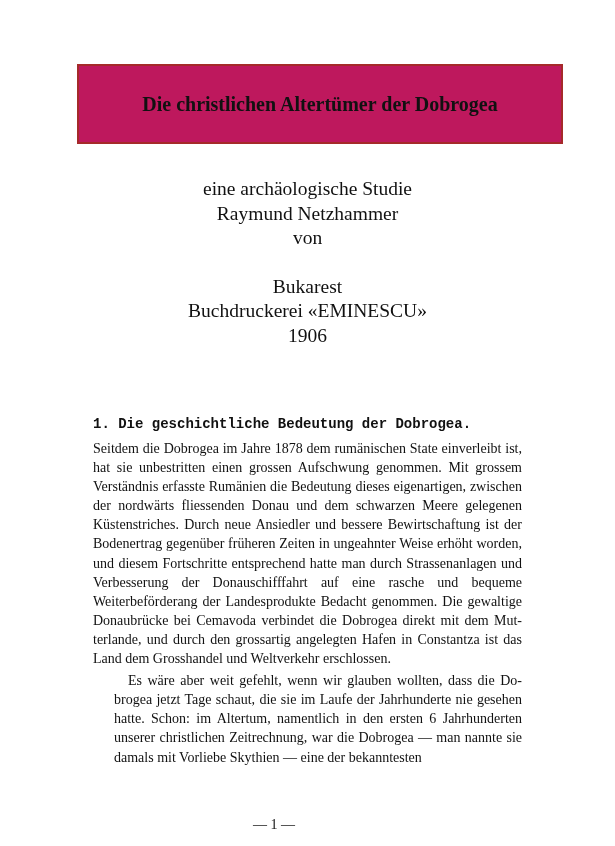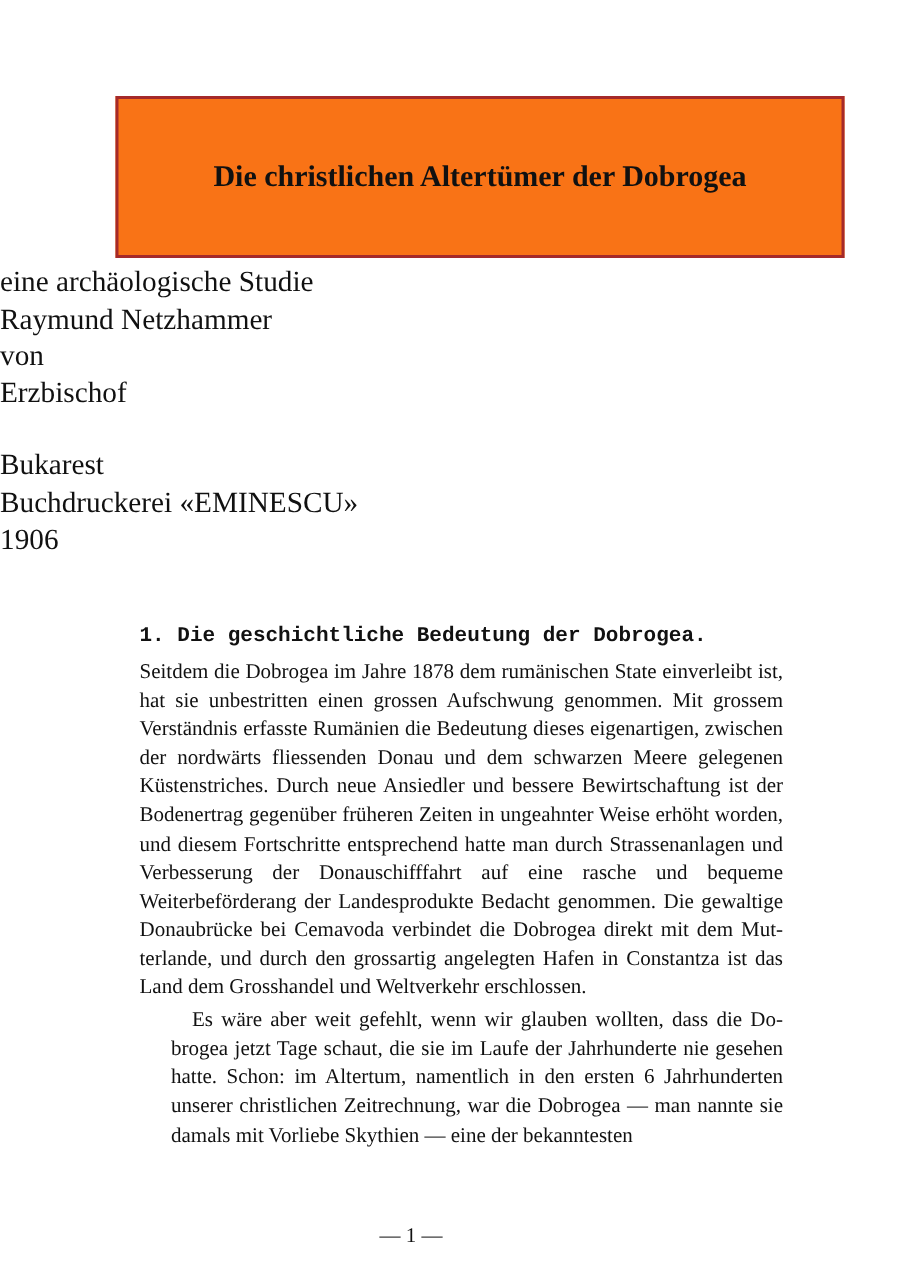--- a/index.html
+++ b/index.html
@@ -13,40 +13,40 @@
       position: relative;
       overflow: hidden;
       font-family: "Liberation Serif", "DejaVu Serif", serif;
       color: #111111;
     }
     .title-box {
       position: absolute;
       left: 77px;
       top: 64px;
       width: 486px;
-      height: 108px;
+      height: 80px;
       border: 2.5px solid #a52a2a;
-      background: #f97316;
+      background: #be185d;
       box-sizing: border-box;
       display: flex;
       align-items: center;
       justify-content: center;
     }
     .title-box h1 {
       margin: 0;
       font-size: 20px;
       font-weight: bold;
       letter-spacing: 0px;
     }
     .front-matter {
       position: absolute;
       left: 0;
       width: 615px;
       top: 177px;
-      text-align: left;
+      text-align: center;
       font-size: 19.5px;
       line-height: 24.6px;
     }
     .front-matter .gap {
       height: 24px;
     }
     .section {
       position: absolute;
       left: 93px;
       top: 416px;
@@ -83,21 +83,20 @@
 <body>
 
 <div class="title-box">
   <h1>Die christlichen Altertümer der Dobrogea</h1>
 </div>
 
 <div class="front-matter">
   <div>eine archäologische Studie</div>
   <div>Raymund Netzhammer</div>
   <div>von</div>
-  <div>Erzbischof</div>
   <div class="gap"></div>
   <div>Bukarest</div>
   <div>Buchdruckerei «EMINESCU»</div>
   <div>1906</div>
 </div>
 
 <div class="section">
   <h2>1. Die geschichtliche Bedeutung der Dobrogea.</h2>
   <p>Seitdem die Dobrogea im Jahre 1878 dem rumänischen State einver­leibt ist, hat sie unbestritten einen grossen Aufschwung genommen. Mit grossem Verständnis erfasste Rumänien die Bedeutung dieses eigenartigen, zwischen der nordwärts fliessenden Donau und dem schwarzen Meere gelegenen Küstenstriches. Durch neue Ansiedler und bessere Bewirtschaftung ist der Bodenertrag gegenüber früheren Zeiten in ungeahnter Weise erhöht worden, und diesem Fortschritte entsprechend hatte man durch Strassenanlagen und Verbesserung der Donauschifffahrt auf eine rasche und bequeme Weiterbeförderang der Landesprodukte Bedacht genommen. Die gewaltige Donau­brücke bei Cemavoda verbindet die Dobrogea direkt mit dem Mut­terlande, und durch den grossartig angelegten Hafen in Constantza ist das Land dem Grosshandel und Weltverkehr erschlossen.</p>
   <p class="indent">Es wäre aber weit gefehlt, wenn wir glauben wollten, dass die Do­brogea jetzt Tage schaut, die sie im Laufe der Jahrhunderte nie gese­hen hatte. Schon: im Altertum, namentlich in den ersten 6 Jahrhun­derten unserer christlichen Zeitrechnung, war die Dobrogea — man nannte sie damals mit Vorliebe Skythien — eine der bekanntesten</p>

